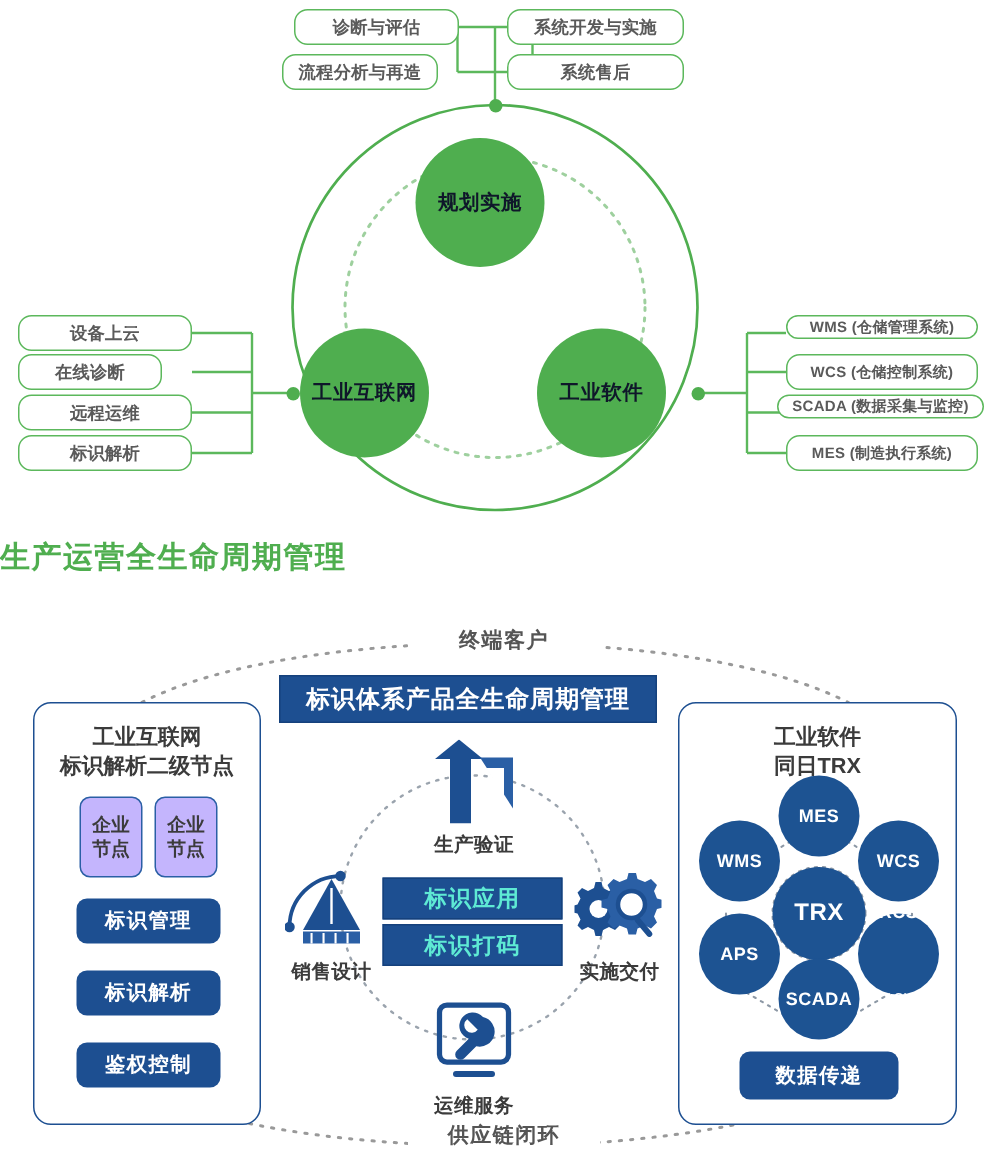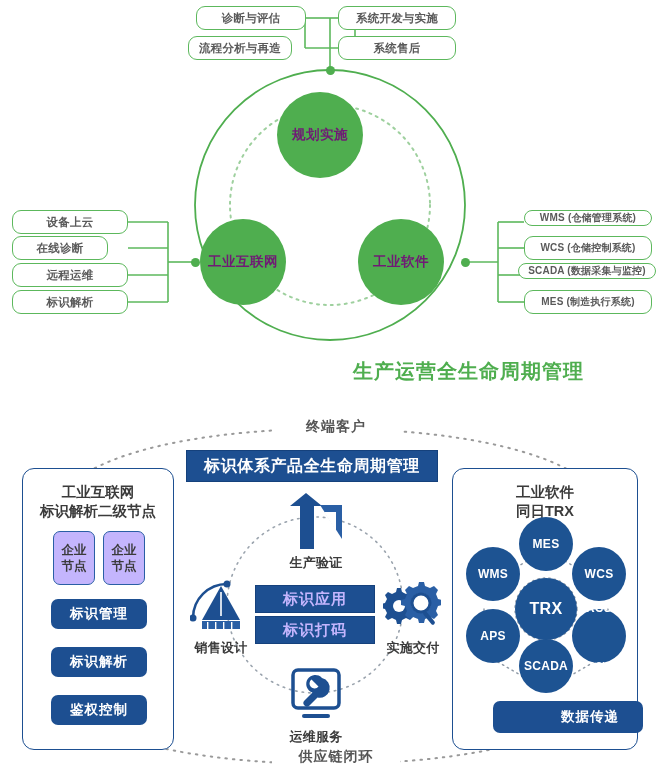--- a/index.html
+++ b/index.html
@@ -14,28 +14,28 @@
 
   .g-pill{
     position:absolute;border:1.5px solid #5cb85c;border-radius:9px;
     background:#fff;color:#5a5a5a;font-size:11.5px;font-weight:700;
     display:flex;align-items:center;justify-content:center;
     box-sizing:border-box;letter-spacing:.2px;white-space:nowrap;
   }
   .g-pill.small{font-size:10px;}
 
   .g-circle{
-    position:absolute;border-radius:50%;background:#4fae4f;color:#701a75;
+    position:absolute;border-radius:50%;background:#4fae4f;color:#0f172a;
     display:flex;align-items:center;justify-content:center;
     font-size:13.5px;font-weight:700;letter-spacing:.5px;
   }
   .g-dot{position:absolute;width:9px;height:9px;border-radius:50%;background:#4fae4f;}
 
   #top-title{
-    position:absolute;left:0;top:358px;width:584px;text-align:right;
+    position:absolute;left:0;top:358px;width:584px;text-align:left;
     color:#4fae4f;font-size:20px;font-weight:700;letter-spacing:1px;
   }
 
   
   #bottom-section{position:absolute;left:0;top:410px;width:660px;height:370px;}
 
   .b-panel{
     position:absolute;border:1.6px solid #1d4f91;border-radius:12px;background:#fff;
     box-sizing:border-box;
   }
@@ -69,21 +69,21 @@
 
   .arc-label{
     position:absolute;color:#555;font-size:14px;font-weight:700;letter-spacing:1px;
     background:#fff;padding:0 6px;text-align:center;
   }
   .stage-label{
     position:absolute;color:#3b3b3b;font-size:13px;font-weight:700;
     text-align:center;letter-spacing:.3px;white-space:nowrap;
   }
   .mid-box{
-    position:absolute;background:#1d4f91;color:#c4b5fd;font-size:15px;font-weight:700;
+    position:absolute;background:#1d4f91;color:#5eead4;font-size:15px;font-weight:700;
     letter-spacing:1px;display:flex;align-items:center;justify-content:center;
     border:1px solid #15417c;box-sizing:border-box;
   }
 </style>
 </head>
 <body>
 
 <div id="top-section">
 
   <svg width="660" height="400" style="position:absolute;left:0;top:0;">
@@ -218,21 +218,21 @@
     <div class="b-circle" style="left:66px;top:170px;width:54px;height:54px;">
       <span>SCADA</span>
     </div>
     <div class="b-circle" style="left:13px;top:140px;width:54px;height:54px;">
       <span>APS</span>
     </div>
     <div class="b-circle" style="left:13px;top:78px;width:54px;height:54px;">
       <span>WMS</span>
     </div>
 
-    <div class="b-btn" style="left:40px;top:232px;width:106px;height:32px;padding-left:44px;">数据传递</div>
+    <div class="b-btn" style="left:40px;top:232px;width:106px;height:32px;">数据传递</div>
   </div>
 
   <svg class="abs" style="left:290px;top:83px;" width="52" height="56">
     <g fill="#1d4f91">
       <polygon points="16,0 0,13 10,13 10,56 24,56 24,13 32,13"></polygon>
       <polygon points="30,12 52,12 52,46" fill="#2a5fa5"></polygon>
       <polygon points="34,19 46,19 46,38" fill="#fff"></polygon>
     </g>
   </svg>
   <div class="stage-label" style="left:262px;top:144px;width:108px;">生产验证</div>

